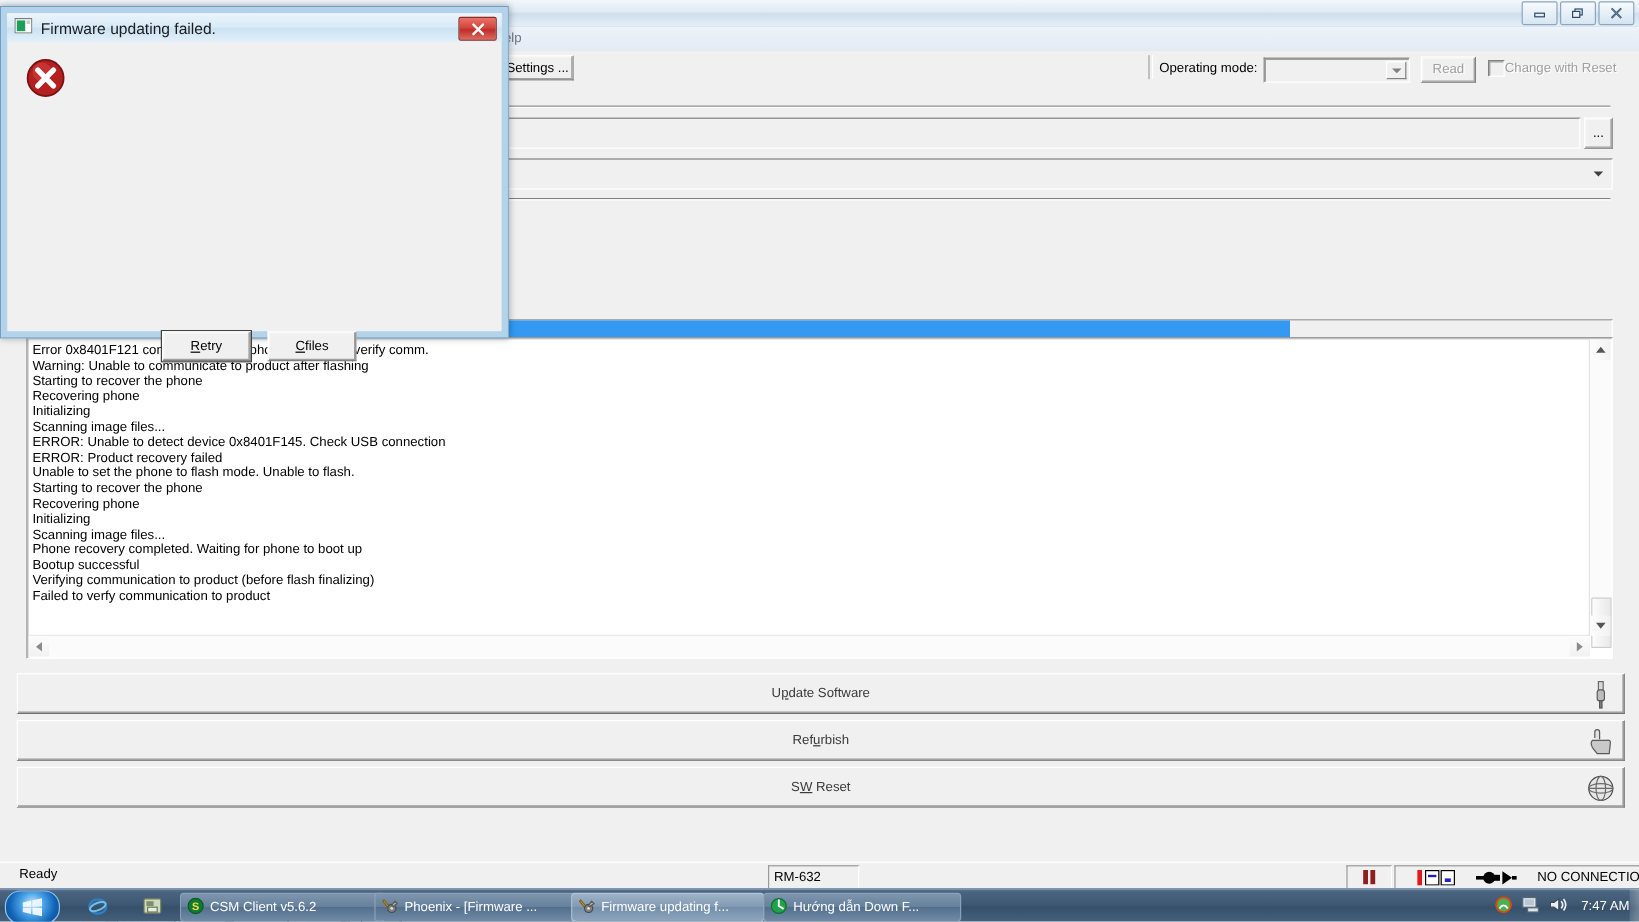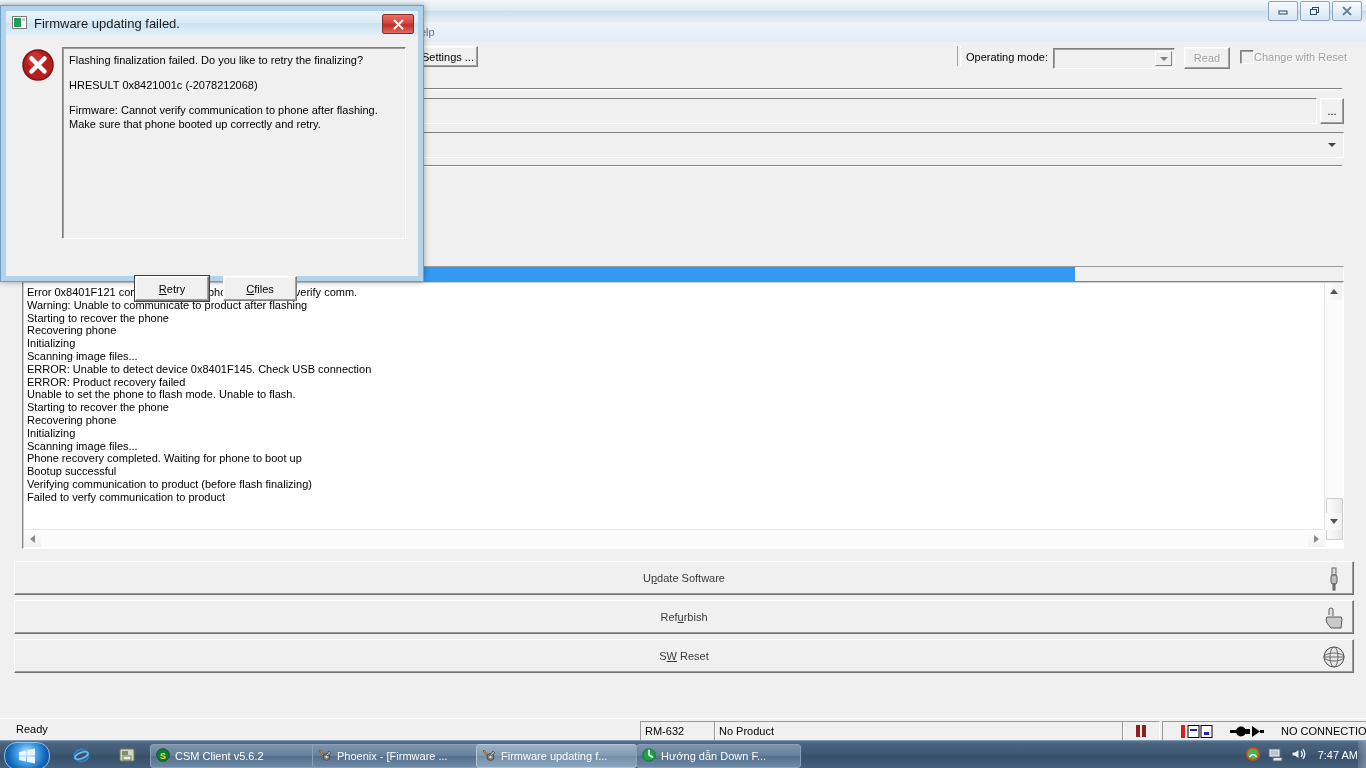--- a/index.html
+++ b/index.html
@@ -452,21 +452,20 @@
             <span></span>
             <u class="acc">H</u>
             <span>elp</span>
           </div>
       </div>
     </div>
 
     <div class="statusbar">
       <span class="sb-plain" style="left:6px;padding-left:10px;">Ready</span>
       <div class="sb-panel" style="left:640px; width:70px;">RM-632</div>
-      <div class="sb-panel" style="left:714px; width:404px;">No Product</div>
       <div class="sb-panel" style="left:1122px; width:36px; justify-content:center; padding-left:0;">
         <svg width="16" height="12" viewBox="0 0 16 12">
             <rect x="3" y="0" width="4" height="12" fill="#8e1f1f"></rect>
             <rect x="9" y="0" width="4" height="12" fill="#8e1f1f"></rect>
           </svg>
       </div>
       <div class="sb-panel" style="left:1162px; width:196px; padding-left:18px; gap:17px;">
         <svg width="32" height="13" viewBox="0 0 32 13">
           <rect x="0" y="0" width="4" height="13" fill="#e01b1b"></rect>
           <rect x="7" y="0.5" width="11" height="12" fill="#ffffff" stroke="#000"></rect>
@@ -508,25 +507,20 @@
     <div class="dlg-body">
       <span class="err-icon">
         <svg width="34" height="34" viewBox="0 0 34 34">
           <circle cx="17" cy="17" r="15" fill="#b51f1f"></circle>
           <circle cx="17" cy="17" r="15" fill="none" stroke="#7c1212" stroke-width="1.5"></circle>
           <circle cx="14" cy="12" r="8" fill="#d94b4b" opacity="0.45"></circle>
           <path d="M10.5 10.5 L23.5 23.5 M23.5 10.5 L10.5 23.5" stroke="#ffffff" stroke-width="4.5" stroke-linecap="round"></path>
         </svg>
       </span>
 
-      <div class="msgbox">
-        <p>Flashing finalization failed. Do you like to retry the finalizing?</p>
-        <p>HRESULT 0x8421001c (-2078212068)</p>
-        <p>Firmware: Cannot verify communication to phone after flashing. Make sure that phone booted up correctly and retry.</p>
-      </div>
 
       <div class="dlg-buttons">
         <div class="btn95 dlg-btn default">
             <span></span>
             <u class="acc">R</u>
             <span>etry</span>
           </div>
         <div class="btn95 dlg-btn">
             <span></span>
             <u class="acc">C</u>

